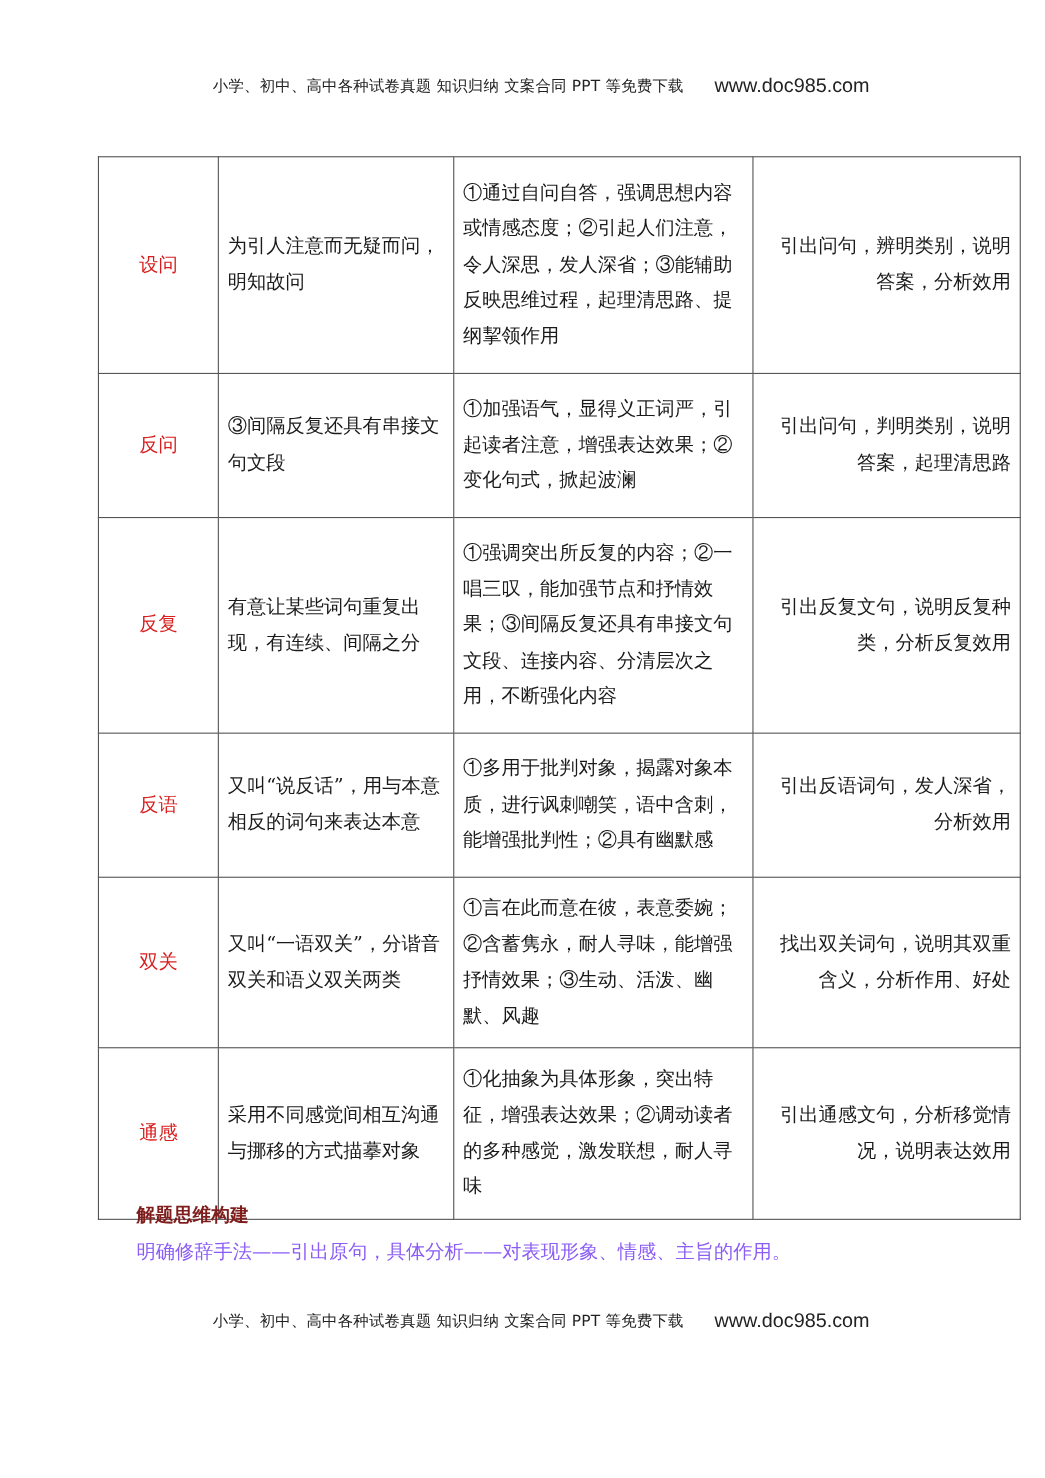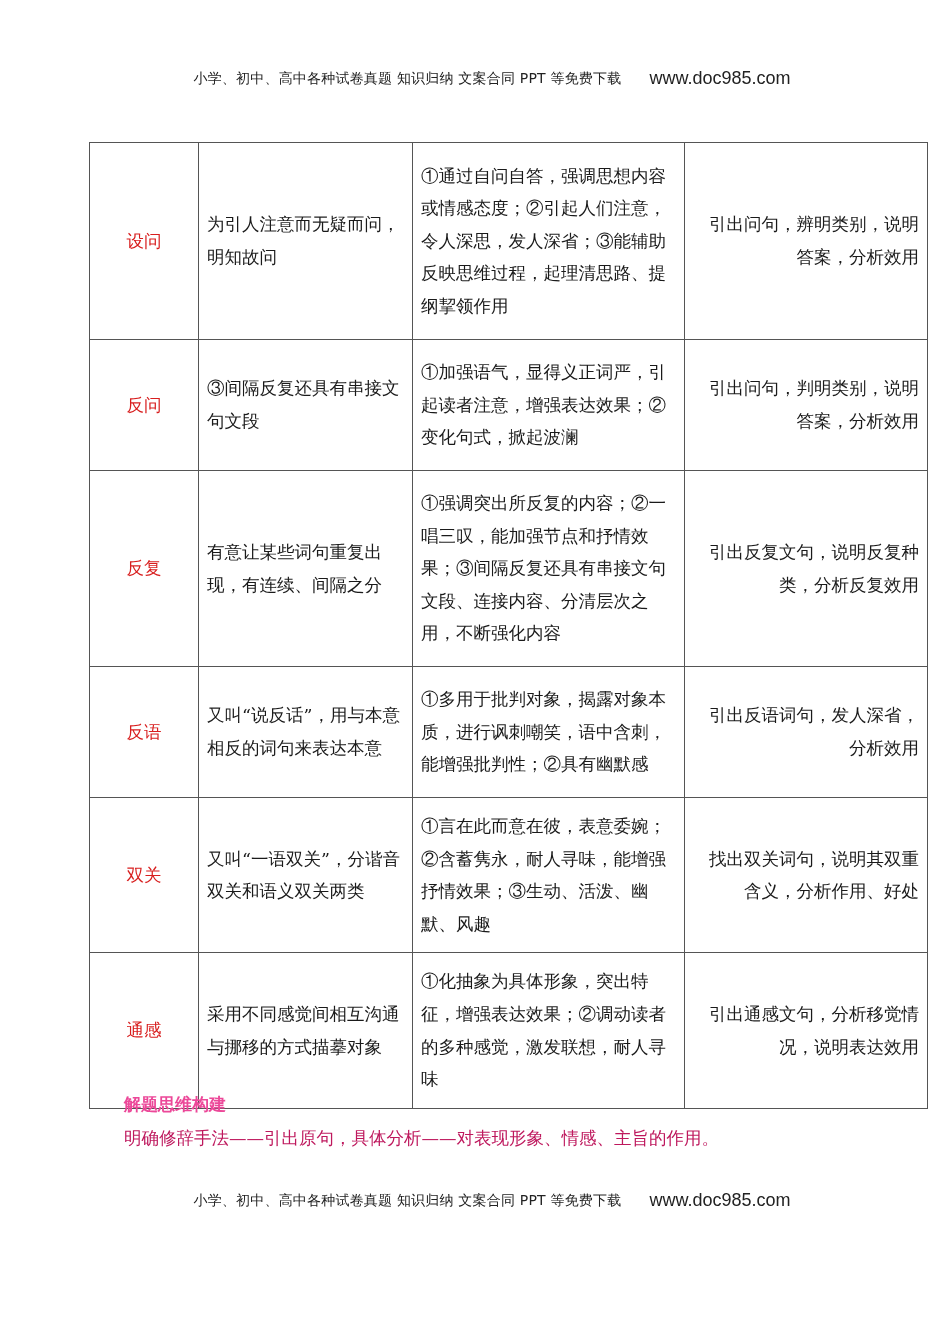--- a/index.html
+++ b/index.html
@@ -33,25 +33,25 @@
     word-break: break-all;
   }
   td.c-name { width: 92px; text-align: center; color: #d81e1e; padding: 0; margin-top: 28px; }
   td.c-def { width: 197px; }
   td.c-effect { width: 255px; }
   td.c-method { width: 226px; text-align: right; }
 
   .section-title {
     position: absolute; left: 124px; top: 1093px;
     font-family: "DejaVu Sans", "Liberation Sans", sans-serif;
-    font-size: 17px; color: #ec4899; font-weight: bold;
+    font-size: 17px; color: #7f1d1d; font-weight: bold;
   }
   .section-body {
     position: absolute; left: 124px; top: 1126px;
-    font-size: 17.5px; color: #be185d;
+    font-size: 17.5px; color: #8b5cf6;
   }
 </style>
 </head>
 <body>
 
 <div class="page-header">
   <span class="hf-text">小学、初中、高中各种试卷真题  知识归纳  文案合同  PPT 等免费下载</span>
   <span class="hf-url">www.doc985.com</span>
 </div>
 
@@ -60,21 +60,21 @@
     <tr style="height:197px">
       <td class="c-name">设问</td>
       <td class="c-def">为引人注意而无疑而问，明知故问</td>
       <td class="c-effect">①通过自问自答，强调思想内容或情感态度；②引起人们注意，令人深思，发人深省；③能辅助反映思维过程，起理清思路、提纲挈领作用</td>
       <td class="c-method">引出问句，辨明类别，说明答案，分析效用</td>
     </tr>
     <tr style="height:131px">
       <td class="c-name">反问</td>
       <td class="c-def">③间隔反复还具有串接文句文段</td>
       <td class="c-effect">①加强语气，显得义正词严，引起读者注意，增强表达效果；②变化句式，掀起波澜</td>
-      <td class="c-method">引出问句，判明类别，说明答案，分析效用</td>
+      <td class="c-method">引出问句，判明类别，说明答案，起理清思路</td>
     </tr>
     <tr style="height:196px">
       <td class="c-name">反复</td>
       <td class="c-def">有意让某些词句重复出现，有连续、间隔之分</td>
       <td class="c-effect">①强调突出所反复的内容；②一唱三叹，能加强节点和抒情效果；③间隔反复还具有串接文句文段、连接内容、分清层次之用，不断强化内容</td>
       <td class="c-method">引出反复文句，说明反复种类，分析反复效用</td>
     </tr>
     <tr style="height:131px">
       <td class="c-name">反语</td>
       <td class="c-def">又叫“说反话”，用与本意相反的词句来表达本意</td>

